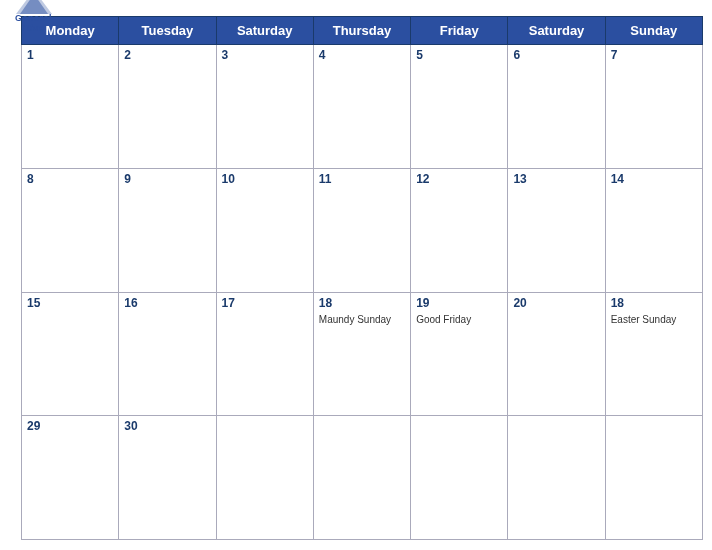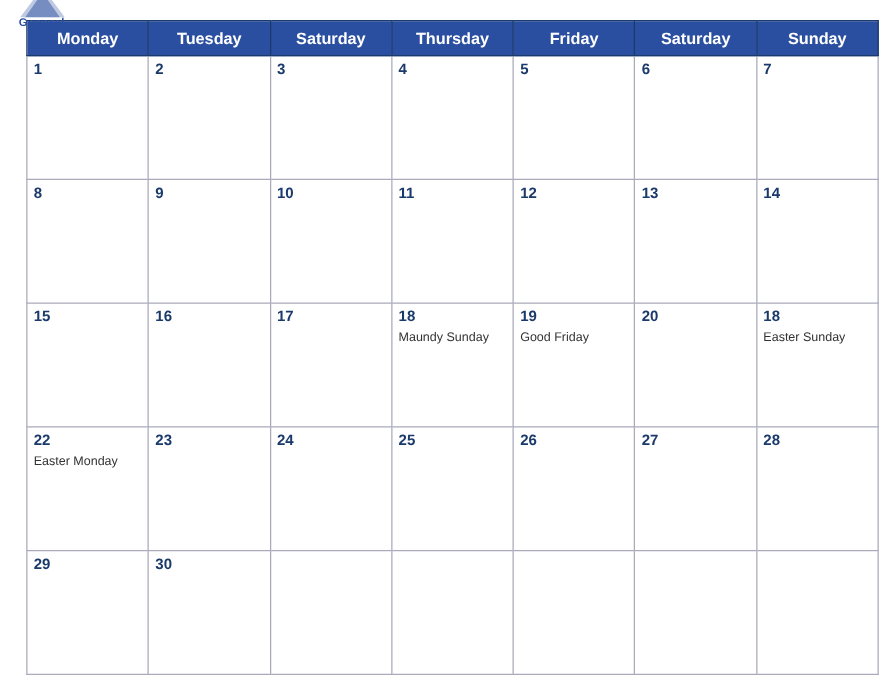--- a/index.html
+++ b/index.html
@@ -176,41 +176,20 @@
           <span class="day-number">17</span>
         </td>
         <td><span class="day-number">18</span><span class="holiday-name">Maundy Sunday</span></td>
         <td><span class="day-number">19</span><span class="holiday-name">Good Friday</span></td>
         <td>
           <span class="day-number">20</span>
         </td>
         <td><span class="day-number">18</span><span class="holiday-name">Easter Sunday</span></td>
       </tr>
       <tr>
-        <td><span class="day-number">22</span><span class="holiday-name">Easter Monday</span></td>
-        <td>
-          <span class="day-number">23</span>
-        </td>
-        <td>
-          <span class="day-number">24</span>
-        </td>
-        <td>
-          <span class="day-number">25</span>
-        </td>
-        <td>
-          <span class="day-number">26</span>
-        </td>
-        <td>
-          <span class="day-number">27</span>
-        </td>
-        <td>
-          <span class="day-number">28</span>
-        </td>
-      </tr>
-      <tr>
         <td>
           <span class="day-number">29</span>
         </td>
         <td>
           <span class="day-number">30</span>
         </td>
         <td class="empty"></td>
         <td class="empty"></td>
         <td class="empty"></td>
         <td class="empty"></td>

